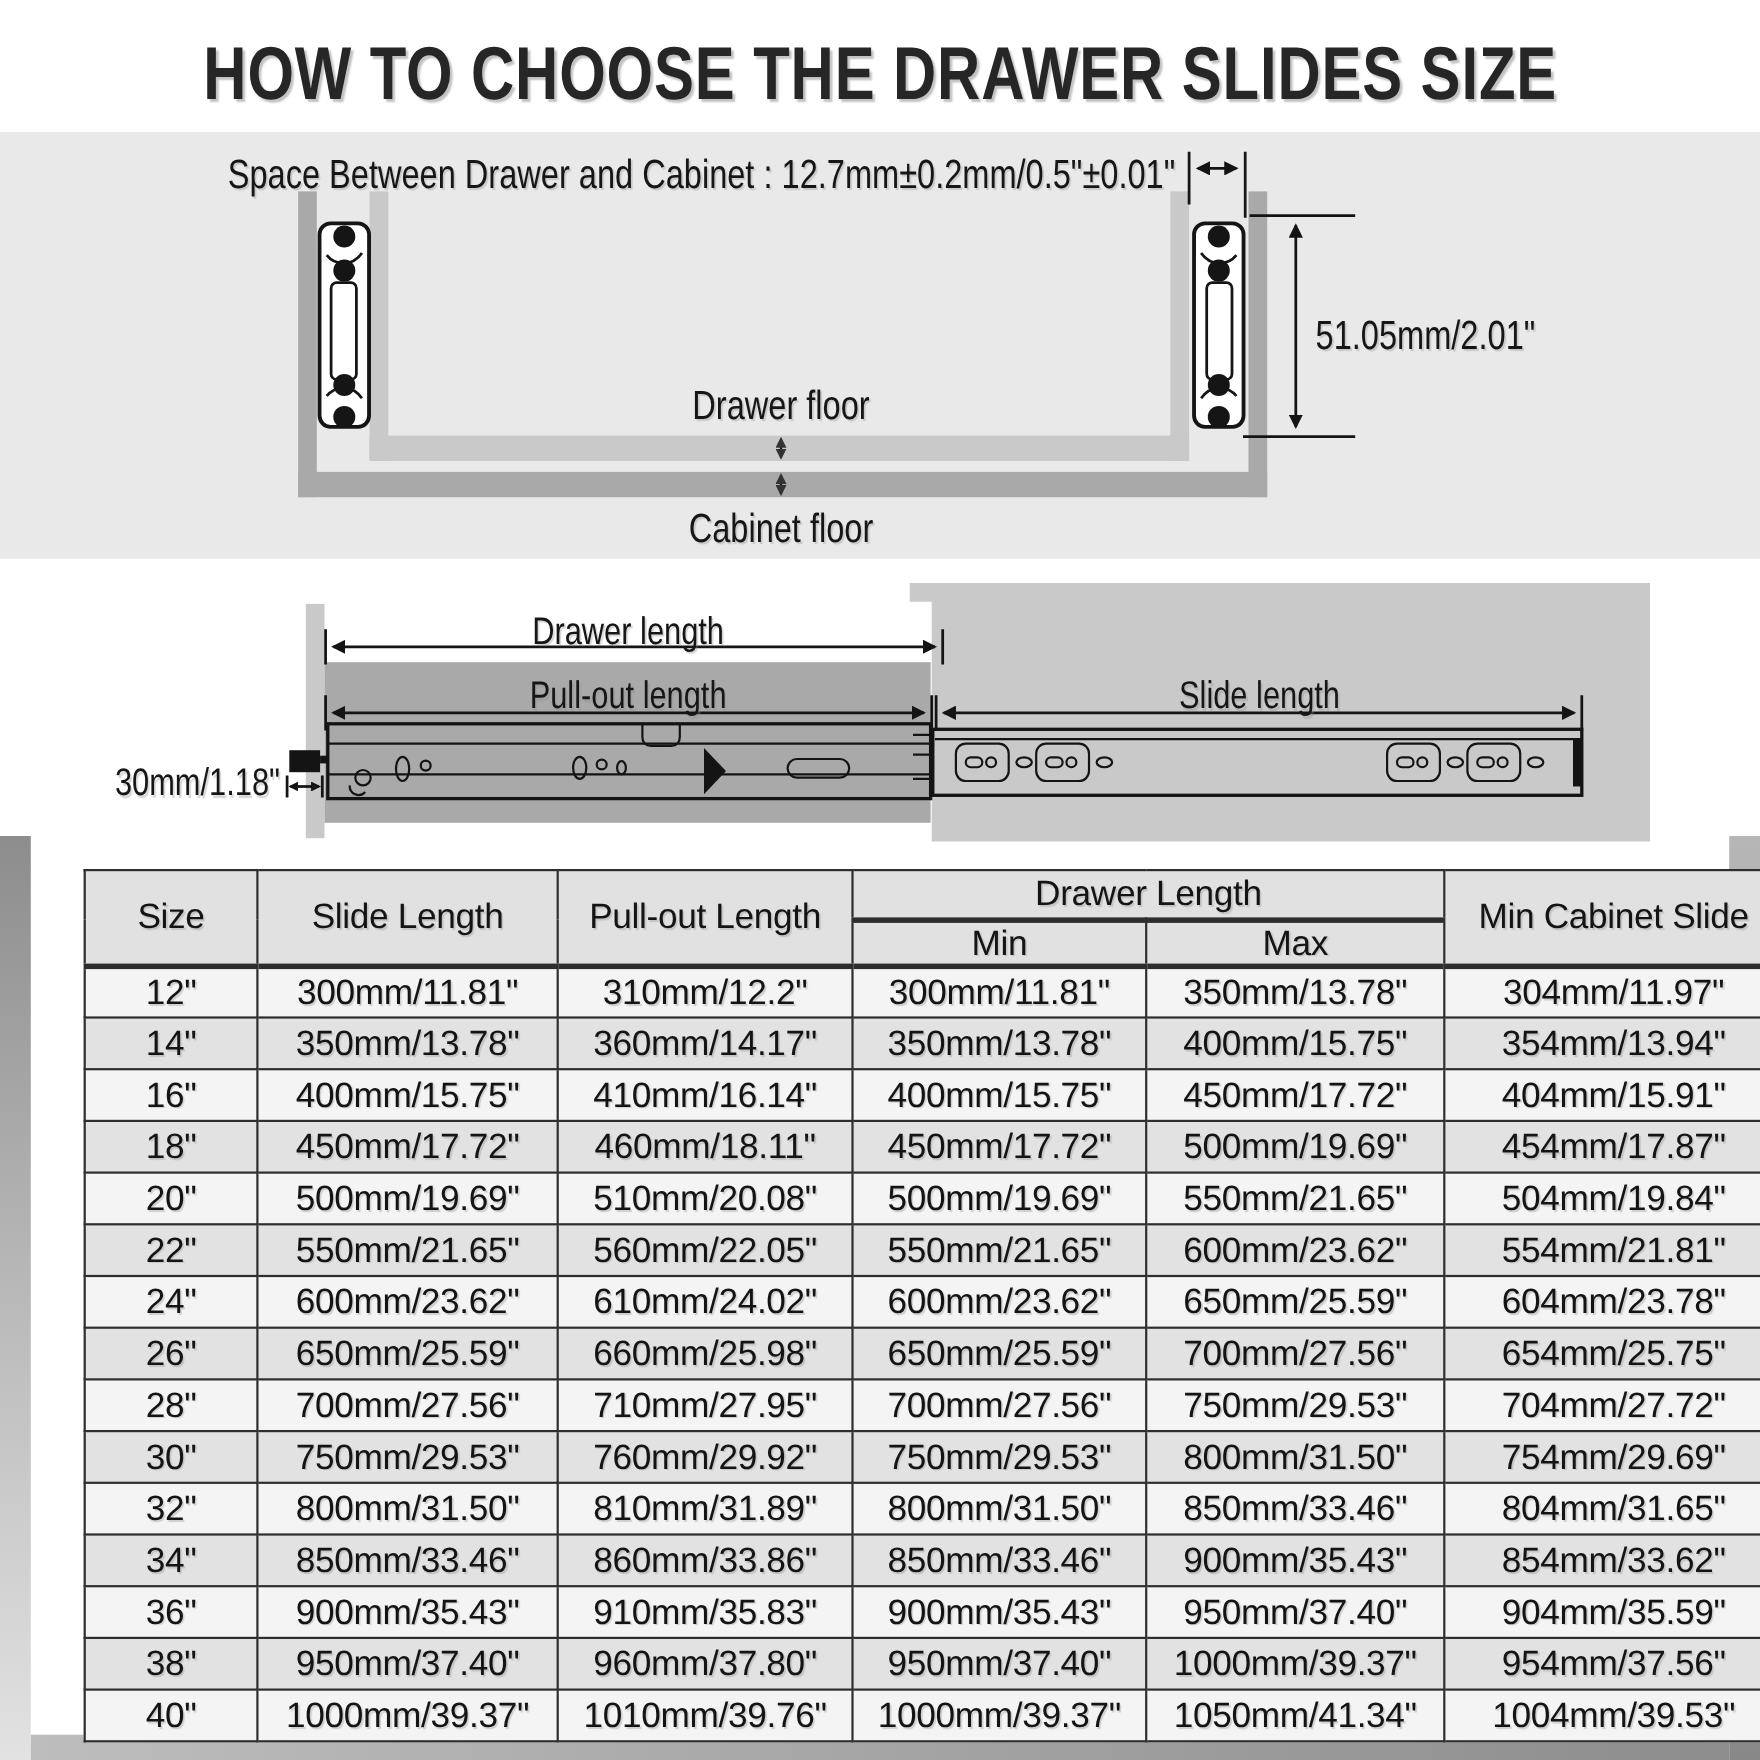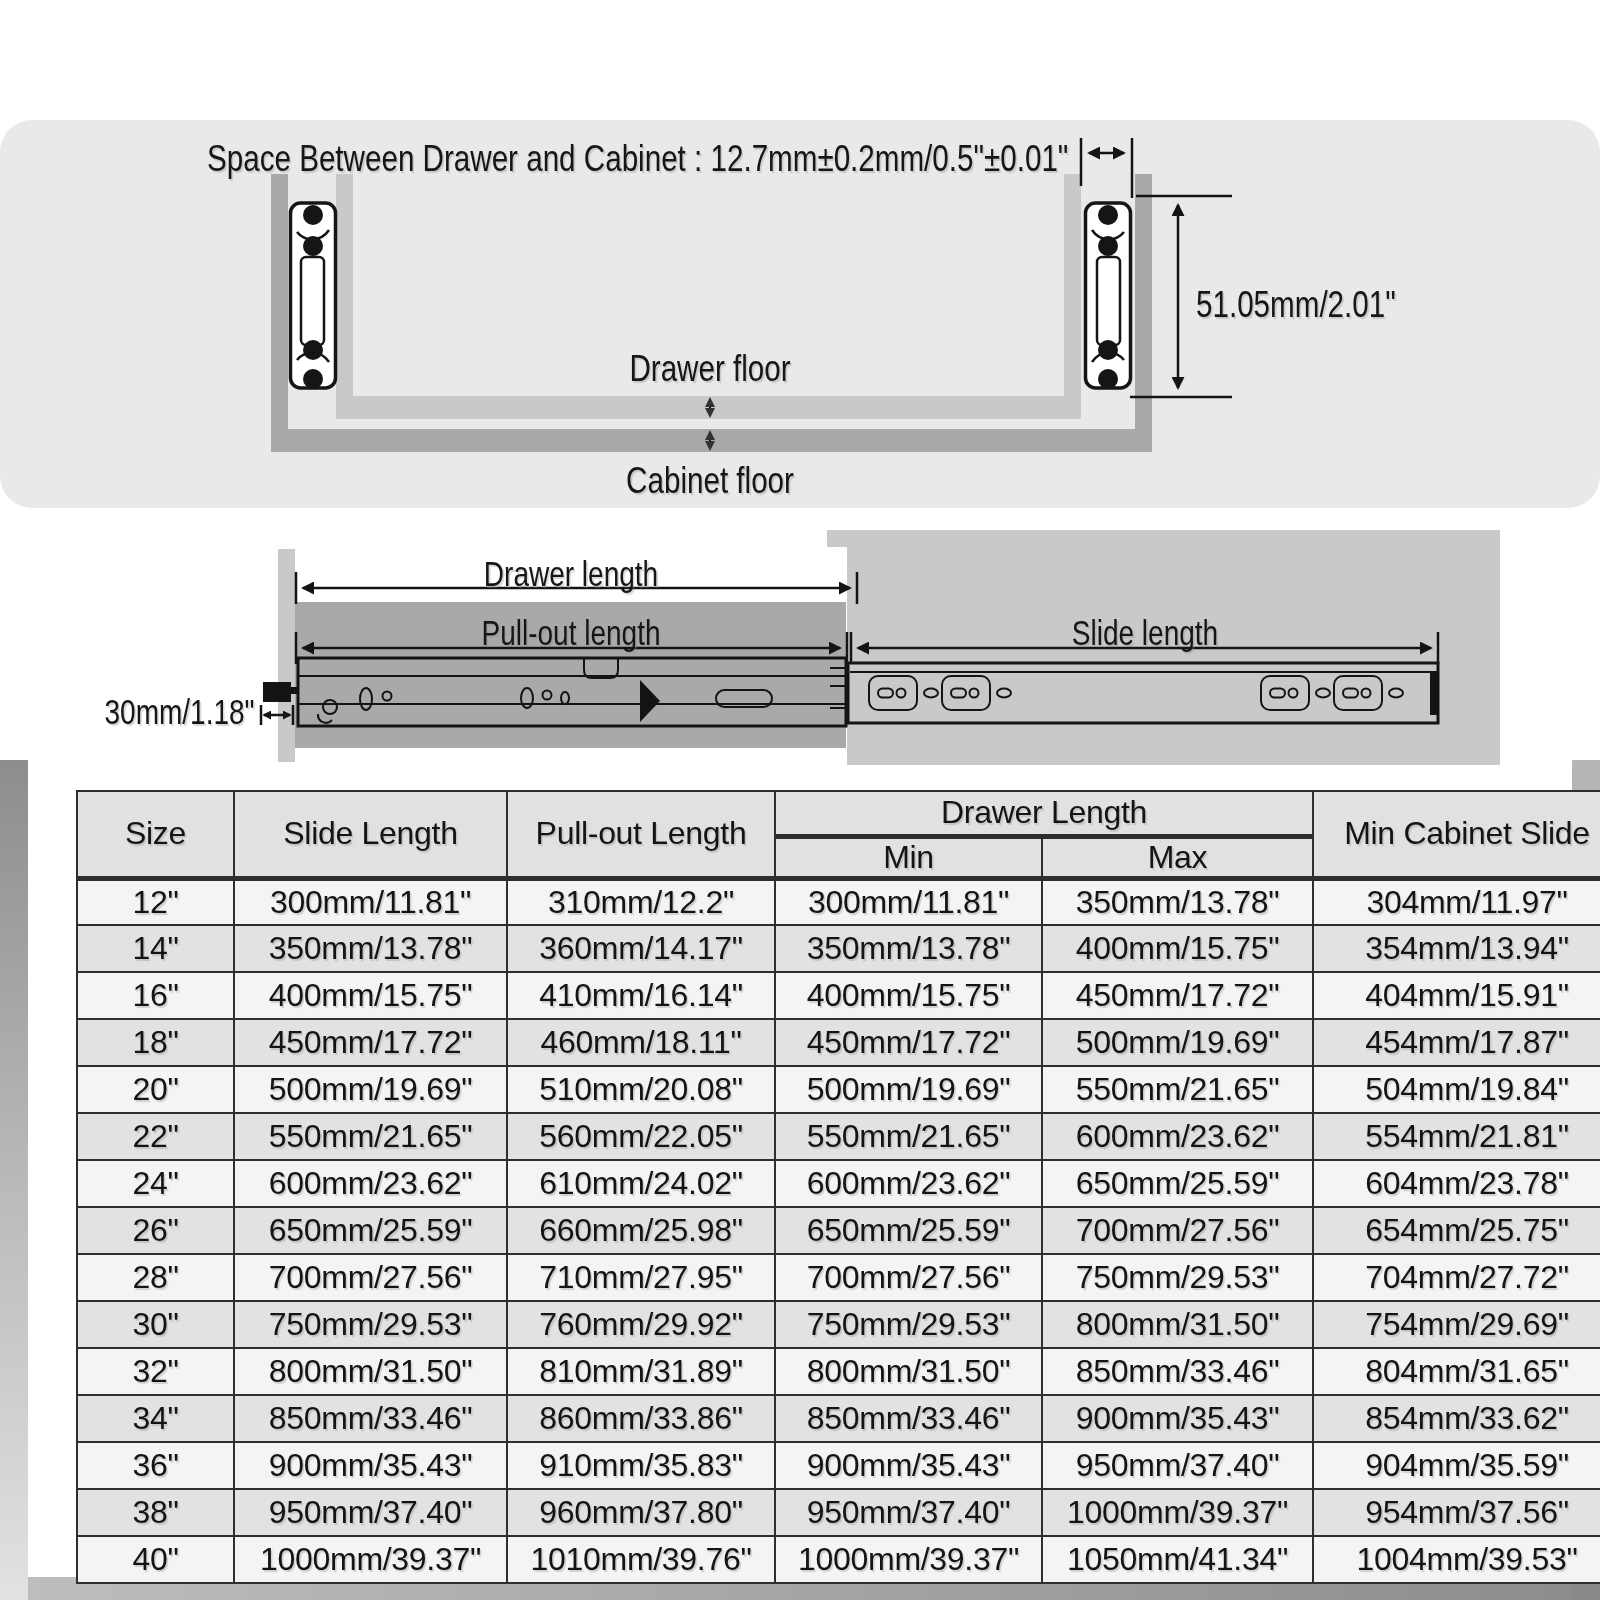--- a/index.html
+++ b/index.html
@@ -7,21 +7,21 @@
         font-family:"Liberation Sans",sans-serif;overflow:hidden;color:#141414;}
 
   
   .title{position:absolute;left:0;top:22px;width:1600px;height:90px;
          display:flex;align-items:center;justify-content:center;}
   .title span{display:inline-block;font-size:68px;font-weight:700;letter-spacing:1px;
          color:#262626;transform:scaleX(0.8);white-space:nowrap;
          text-shadow:3px 3px 2px rgba(120,120,120,0.45);}
 
   
-  .diag1{position:absolute;left:0;top:120px;width:1600px;height:388px;background:#e9e9e9;border-radius:32px;}
+  .diag1{position:absolute;left:0;top:120px;width:1600px;height:388px;background:#e9e9e9;}
   .diag2{position:absolute;left:0;top:508px;width:1600px;height:262px;background:#ffffff;}
   .diag1 svg,.diag2 svg{position:absolute;left:0;top:0;}
 
   .lbl{position:absolute;white-space:nowrap;color:#161616;
        text-shadow:2px 2px 1px rgba(140,140,140,0.35);}
   .d1{font-size:37px;}
   .d2{font-size:35px;}
   .anchor-left{transform-origin:left center;transform:scaleX(0.8);}
   .anchor-center{transform-origin:center;transform:translateX(-50%) scaleX(0.8);}
   .anchor-right{transform-origin:right center;transform:scaleX(0.8);}
@@ -51,20 +51,23 @@
 
   svg .ln{stroke:#141414;stroke-width:2.5;fill:none;}
   svg .ln2{stroke:#141414;stroke-width:2;fill:none;}
   svg .outline{stroke:#141414;stroke-width:3;fill:none;}
 </style>
 </head>
 <body>
 
 <div class="page">
 
+  <div class="title">
+    <span>HOW TO CHOOSE THE DRAWER SLIDES SIZE</span>
+  </div>
 
   <div class="diag1">
     <svg width="1600" height="388" viewBox="0 0 1600 388">
       <defs>
         <marker id="ah1" viewBox="0 0 10 10" refX="8.5" refY="5" markerWidth="13" markerHeight="13" orient="auto-start-reverse" markerUnits="userSpaceOnUse">
             <path d="M0,0L10,5L0,10z" fill="#141414"></path>
           </marker>
         <marker id="ah1s" viewBox="0 0 10 10" refX="8" refY="5" markerWidth="10" markerHeight="10" orient="auto-start-reverse" markerUnits="userSpaceOnUse">
             <path d="M0,0L10,5L0,10z" fill="#333333"></path>
           </marker>

